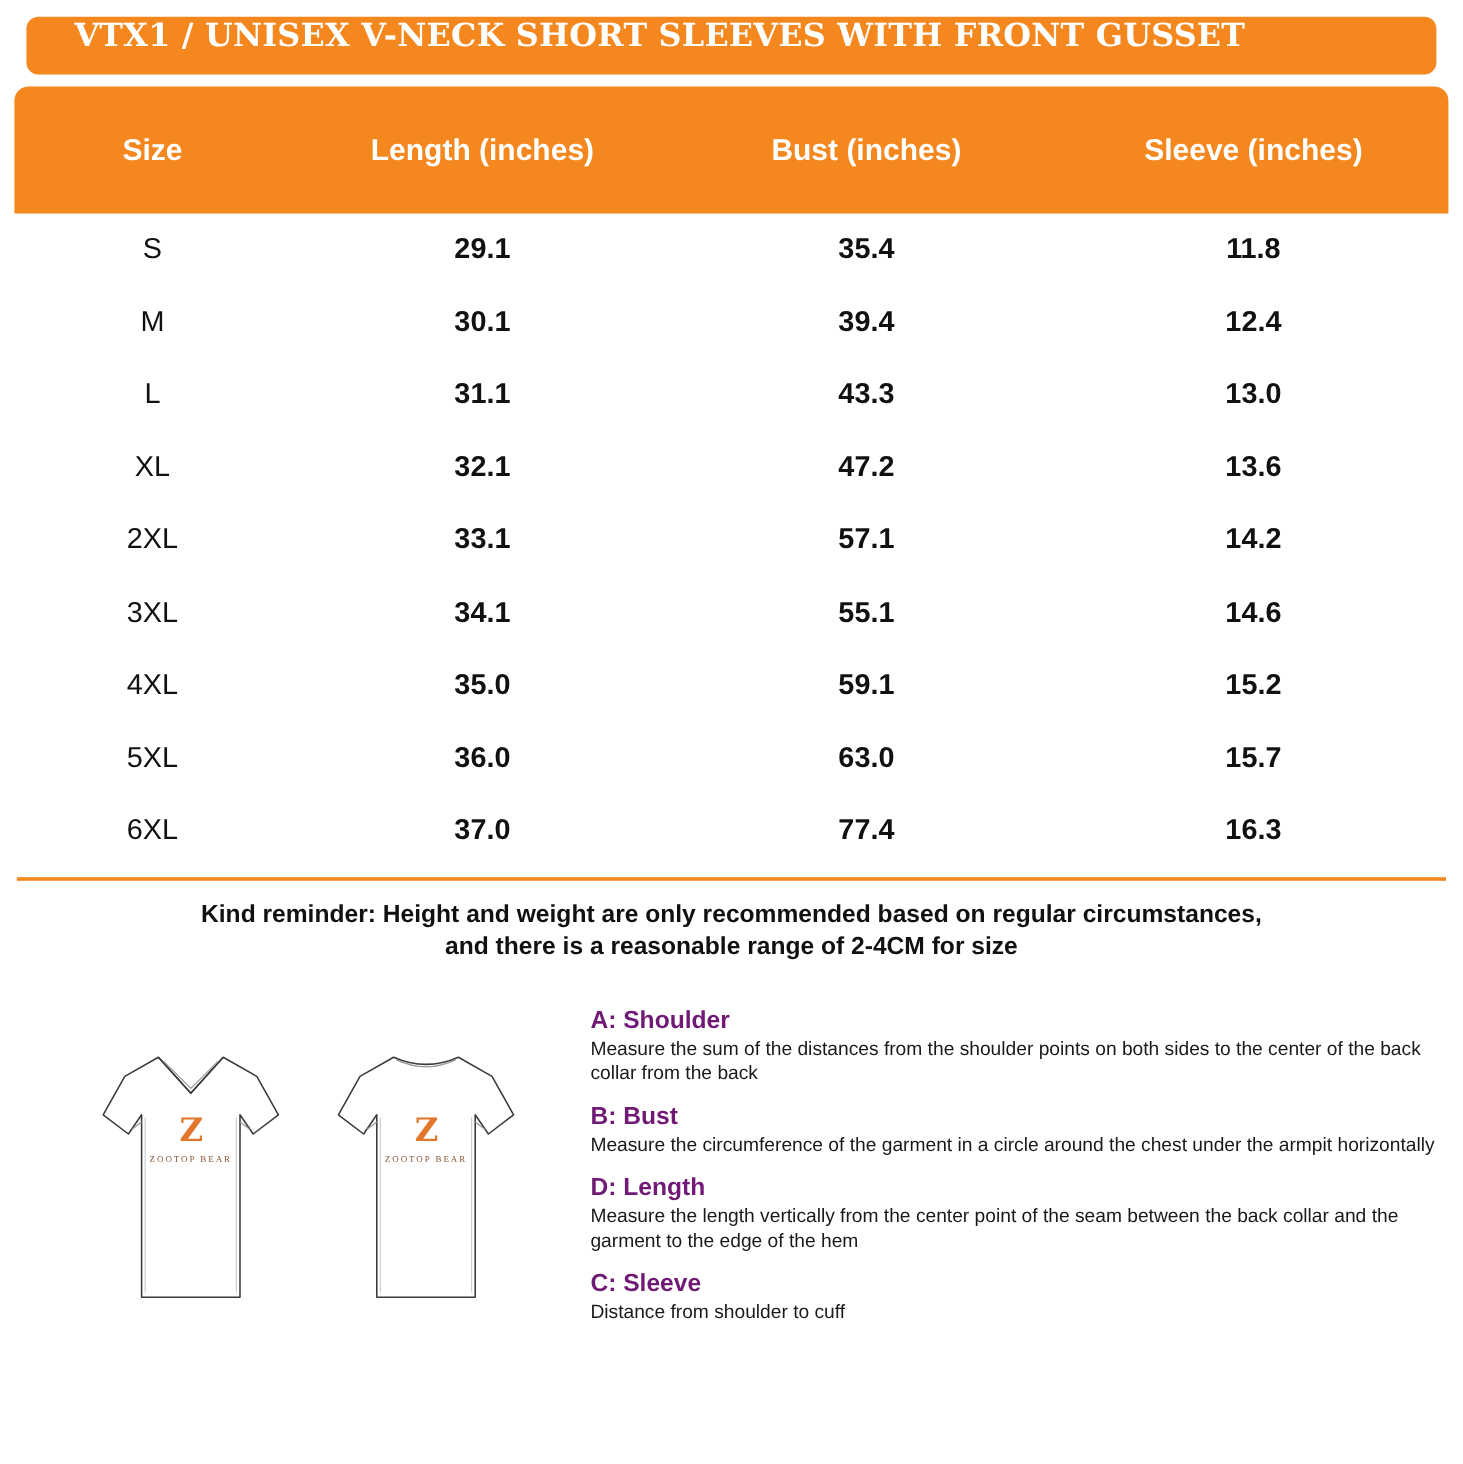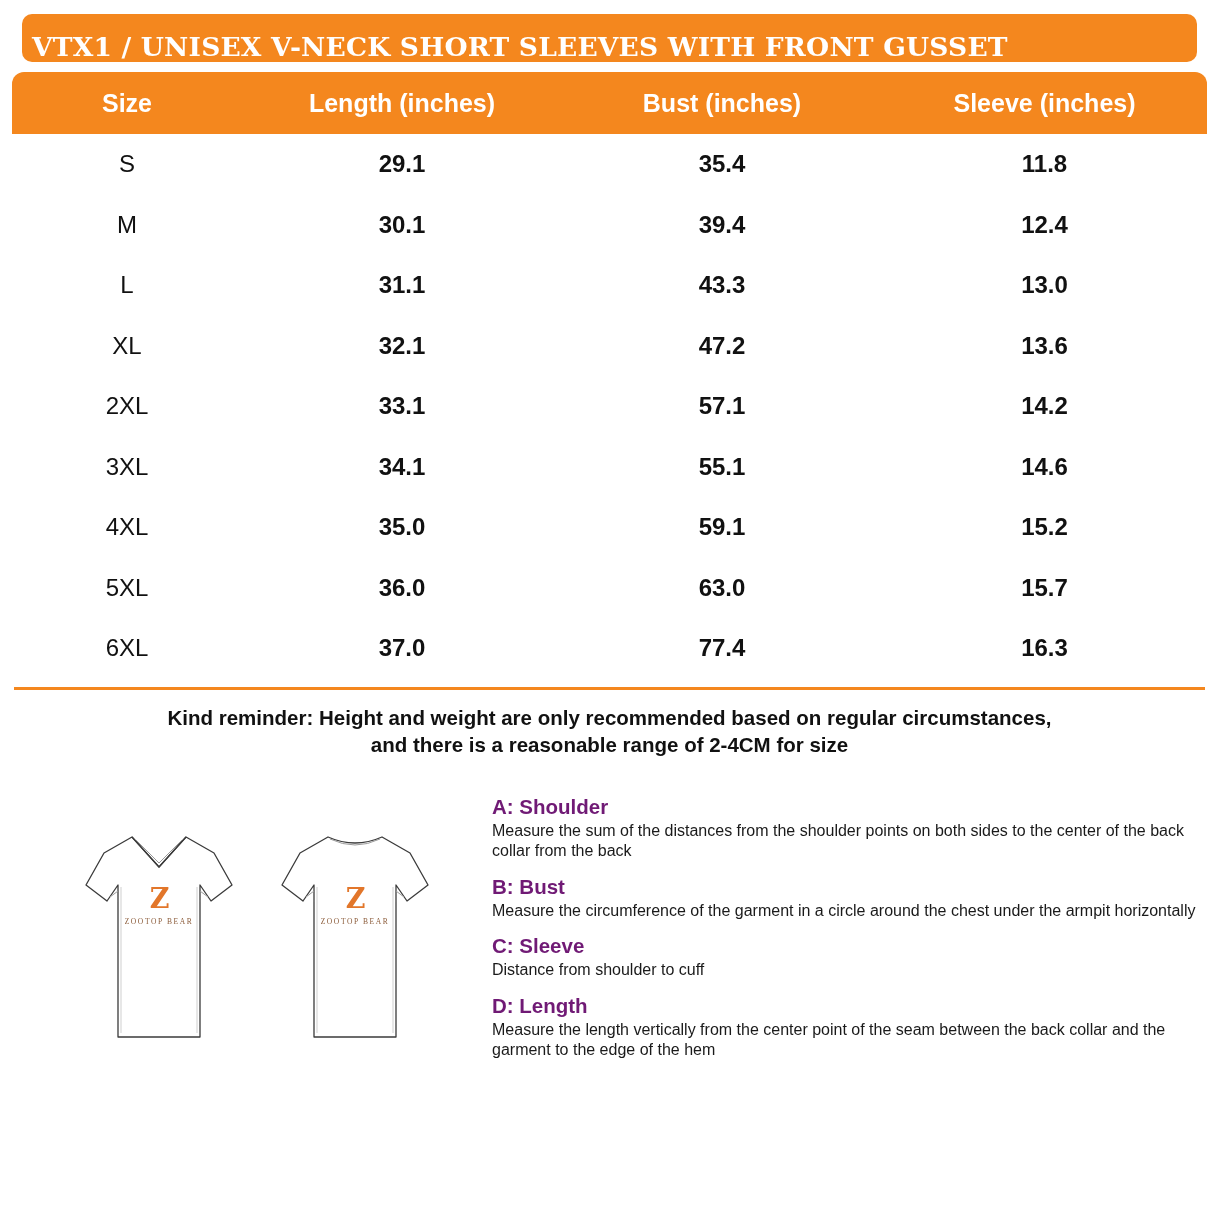--- a/index.html
+++ b/index.html
@@ -22,41 +22,41 @@
     padding: 0;
   }
 
   
   .title-bar {
     margin: 14px 22px 0 22px;
     background: #F4871E;
     border-radius: 10px;
     height: 48px;
     display: flex;
-    align-items: flex-end;
-    padding: 0 10px;
+    align-items: flex-start;
+    padding: 0 40px;
     box-sizing: border-box;
   }
   .title-bar .title-text {
     color: #ffffff;
     font-family: "DejaVu Serif", serif;
     font-weight: bold;
     font-size: 26.5px;
     letter-spacing: 0.2px;
     white-space: nowrap;
   }
 
   
   .table-wrap {
     margin: 10px 12px 0 12px;
   }
   .thead {
     background: #F4871E;
     border-radius: 12px 12px 0 0;
-    height: 62px;
+    height: 106px;
     display: flex;
     align-items: center;
   }
   .thead .cell {
     color: #ffffff;
     font-weight: bold;
     font-size: 25px;
     text-align: center;
   }
   .row {
@@ -277,24 +277,24 @@
     <div class="defs">
       <div class="def-block">
         <div class="def-title">A: Shoulder</div>
         <div class="def-body">Measure the sum of the distances from the shoulder points on both sides to the center of the back collar from the back</div>
       </div>
       <div class="def-block">
         <div class="def-title">B: Bust</div>
         <div class="def-body">Measure the circumference of the garment in a circle around the chest under the armpit horizontally</div>
       </div>
       <div class="def-block">
+        <div class="def-title">D: Length</div>
+        <div class="def-body">Measure the length vertically from the center point of the seam between the back collar and the garment to the edge of the hem</div>
+      </div>
+      <div class="def-block">
         <div class="def-title">C: Sleeve</div>
         <div class="def-body">Distance from shoulder to cuff</div>
       </div>
-      <div class="def-block">
-        <div class="def-title">D: Length</div>
-        <div class="def-body">Measure the length vertically from the center point of the seam between the back collar and the garment to the edge of the hem</div>
-      </div>
     </div>
 
   </div>
 
 </div>
 
 </body></html>

